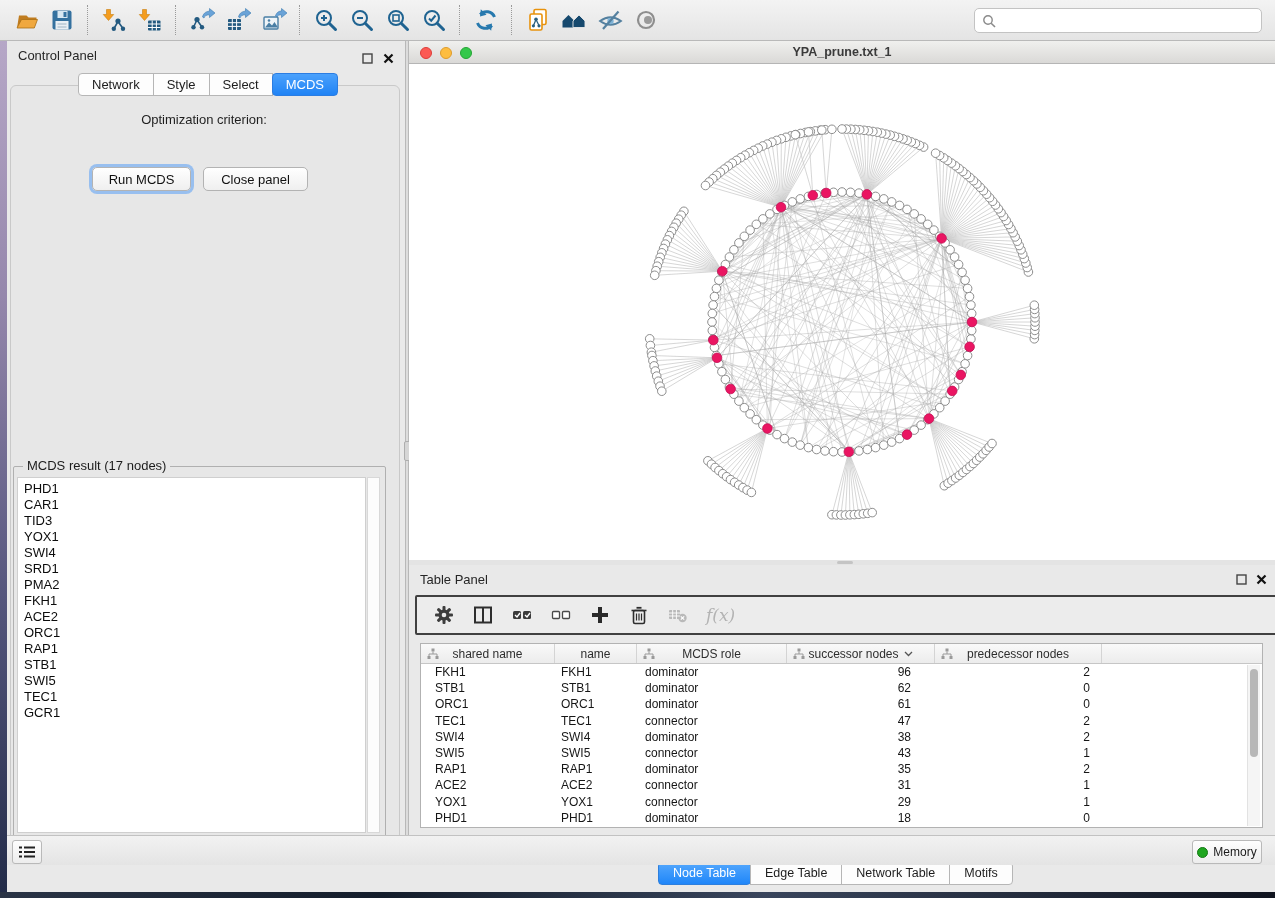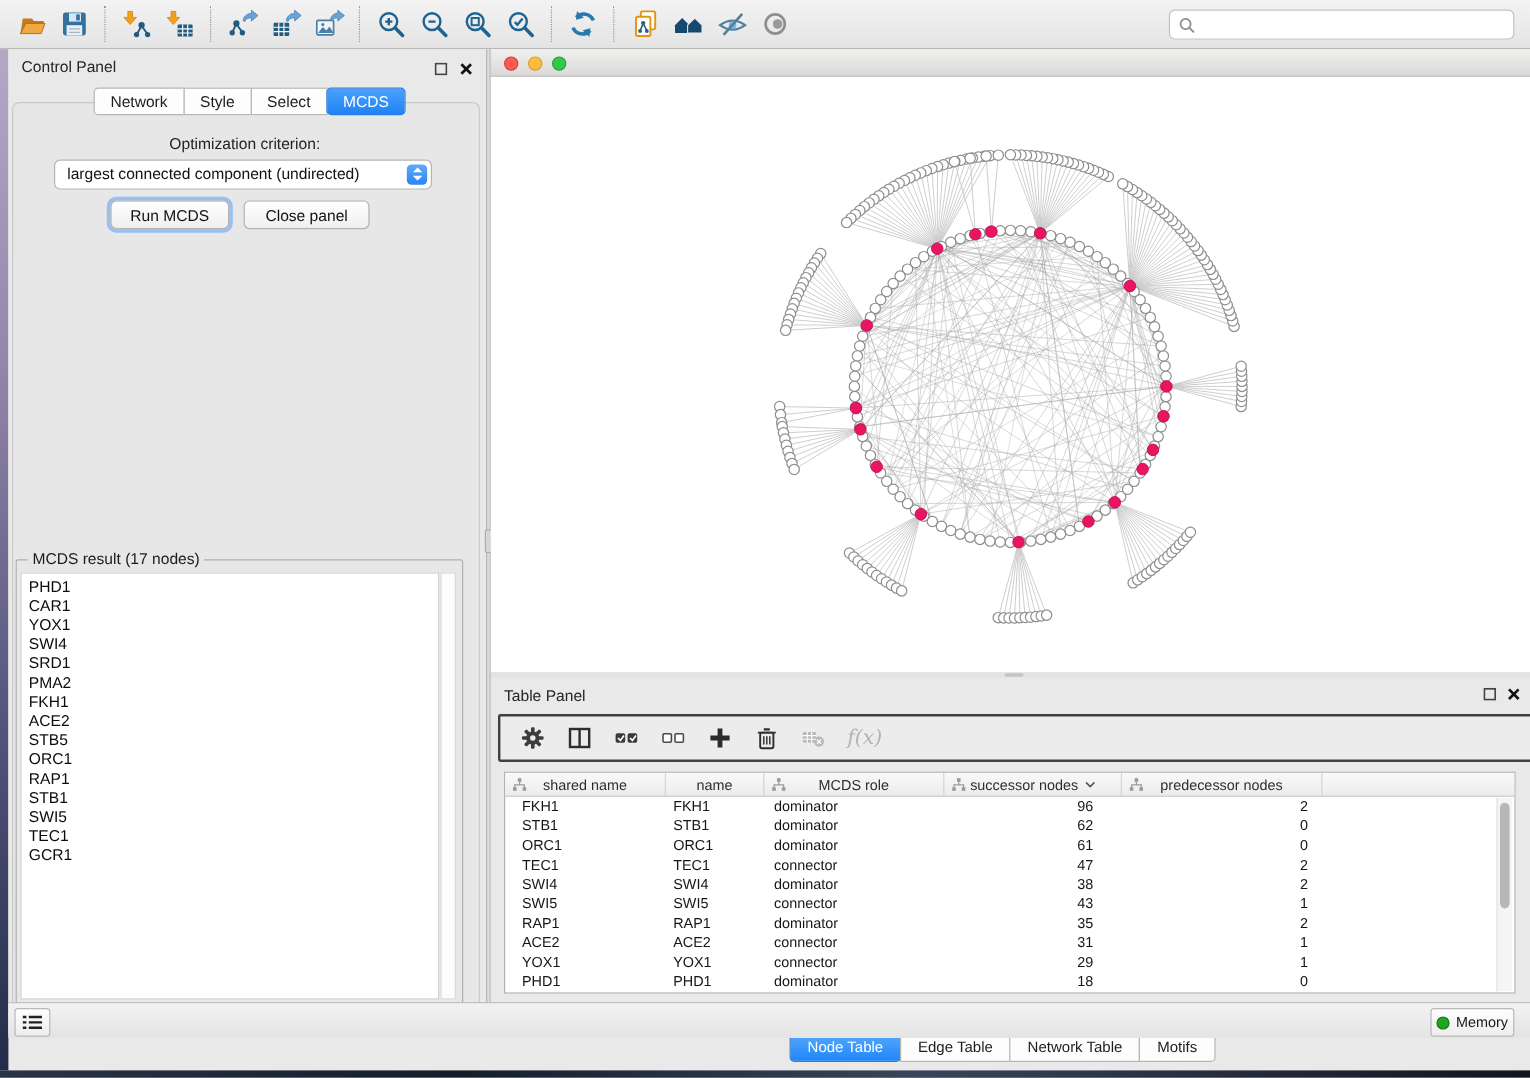--- a/index.html
+++ b/index.html
@@ -242,63 +242,55 @@
           <path d="M1.5 1.5 L9.5 9.5 M9.5 1.5 L1.5 9.5" stroke="#111" stroke-width="2.2"></path>
         </svg></span>
     <div id="cp-content"></div>
     <div id="cp-tabs">
         <span class="cptab">Network</span>
         <span class="cptab">Style</span>
         <span class="cptab">Select</span>
         <span class="cptab sel">MCDS</span>
       </div>
     <div id="opt-label">Optimization criterion:</div>
-    <div id="opt-select">
-      <span id="opt-value">largest connected component (undirected)</span>
-      <span id="opt-stepper">
-          <svg width="12" height="14" viewBox="0 0 12 14">
-            <path d="M2 5.5 L6 1.5 L10 5.5 Z" fill="#fff"></path>
-            <path d="M2 8.5 L6 12.5 L10 8.5 Z" fill="#fff"></path>
-          </svg>
-        </span>
-    </div>
     <button class="btn" id="run-btn">Run MCDS</button>
     <button class="btn" id="closep-btn">Close panel</button>
     <div id="mcds-group">
       <span id="mcds-group-title">MCDS result (17 nodes)</span>
       <div id="mcds-list">
           <div class="mitem">PHD1</div>
           <div class="mitem">CAR1</div>
+          <div class="mitem">TID3</div>
           <div class="mitem">YOX1</div>
           <div class="mitem">SWI4</div>
           <div class="mitem">SRD1</div>
           <div class="mitem">PMA2</div>
           <div class="mitem">FKH1</div>
           <div class="mitem">ACE2</div>
-          <div class="mitem">STB5</div>
           <div class="mitem">ORC1</div>
           <div class="mitem">RAP1</div>
           <div class="mitem">STB1</div>
           <div class="mitem">SWI5</div>
           <div class="mitem">TEC1</div>
           <div class="mitem">GCR1</div>
         </div>
       <div id="mcds-scroll"></div>
     </div>
   </div>
 
   <div id="v-split">
       <div id="v-grip"></div>
     </div>
 
   <div id="net-window">
     <div id="net-titlebar">
       <span class="tl red"></span>
       <span class="tl yellow"></span>
       <span class="tl green"></span>
+      <span id="net-title">YPA_prune.txt_1</span>
     </div>
     <svg id="net-svg" width="866" height="496" viewBox="0 0 866 496">
         <g>
           <line x1="372.0" y1="143.2" x2="424.5" y2="387.7" stroke="#a8a8a8" stroke-width="0.75" opacity="0.5"></line>
           <line x1="372.0" y1="143.2" x2="309.9" y2="216.2" stroke="#a8a8a8" stroke-width="0.75" opacity="0.5"></line>
           <line x1="372.0" y1="143.2" x2="536.1" y2="178.9" stroke="#a8a8a8" stroke-width="0.75" opacity="0.5"></line>
           <line x1="372.0" y1="143.2" x2="441.5" y2="387.7" stroke="#a8a8a8" stroke-width="0.75" opacity="0.5"></line>
           <line x1="372.0" y1="143.2" x2="360.8" y2="366.1" stroke="#a8a8a8" stroke-width="0.75" opacity="0.5"></line>
           <line x1="372.0" y1="143.2" x2="309.9" y2="299.8" stroke="#a8a8a8" stroke-width="0.75" opacity="0.5"></line>
           <line x1="372.0" y1="143.2" x2="558.6" y2="224.4" stroke="#a8a8a8" stroke-width="0.75" opacity="0.5"></line>

